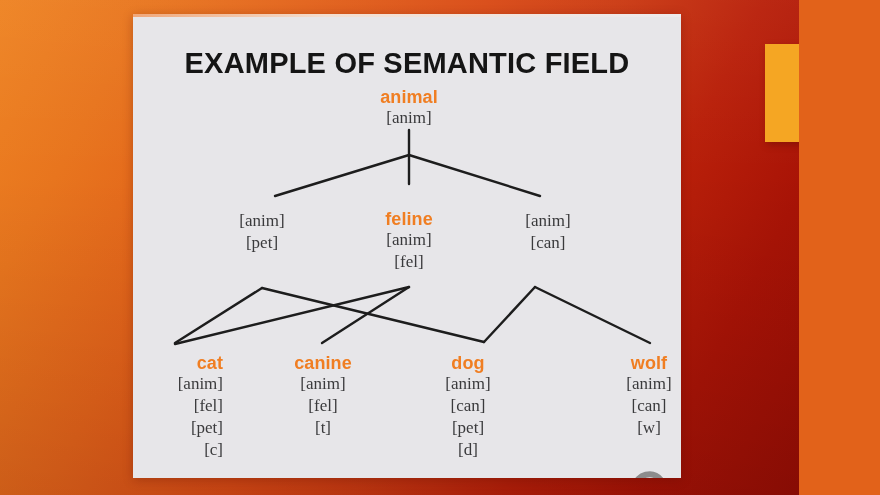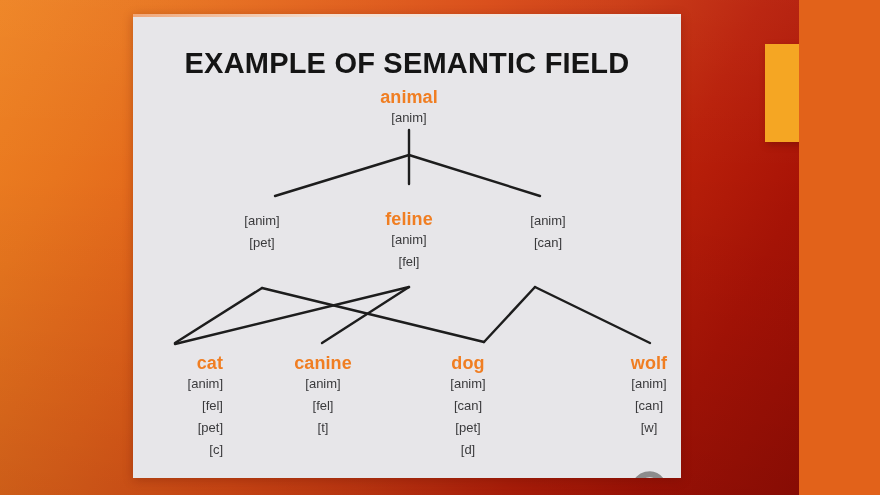--- a/index.html
+++ b/index.html
@@ -105,24 +105,24 @@
     width: 120px;
   }
   .node-label {
     font-size: 18px;
     line-height: 19px;
     font-weight: 800;
     color: #F07E22;
     letter-spacing: 0.1px;
   }
   .node-feat {
-    font-size: 13px;
+    font-size: 17px;
     line-height: 22px;
     color: #3A3A3C;
-    font-family: Liberation Sans, sans-serif;
+    font-family: Liberation Serif, serif;
   }
 
   
   .logo-mark {
     position: absolute;
     left: 494px;
     top: 446px;
     width: 60px;
     height: 34px;
   }

